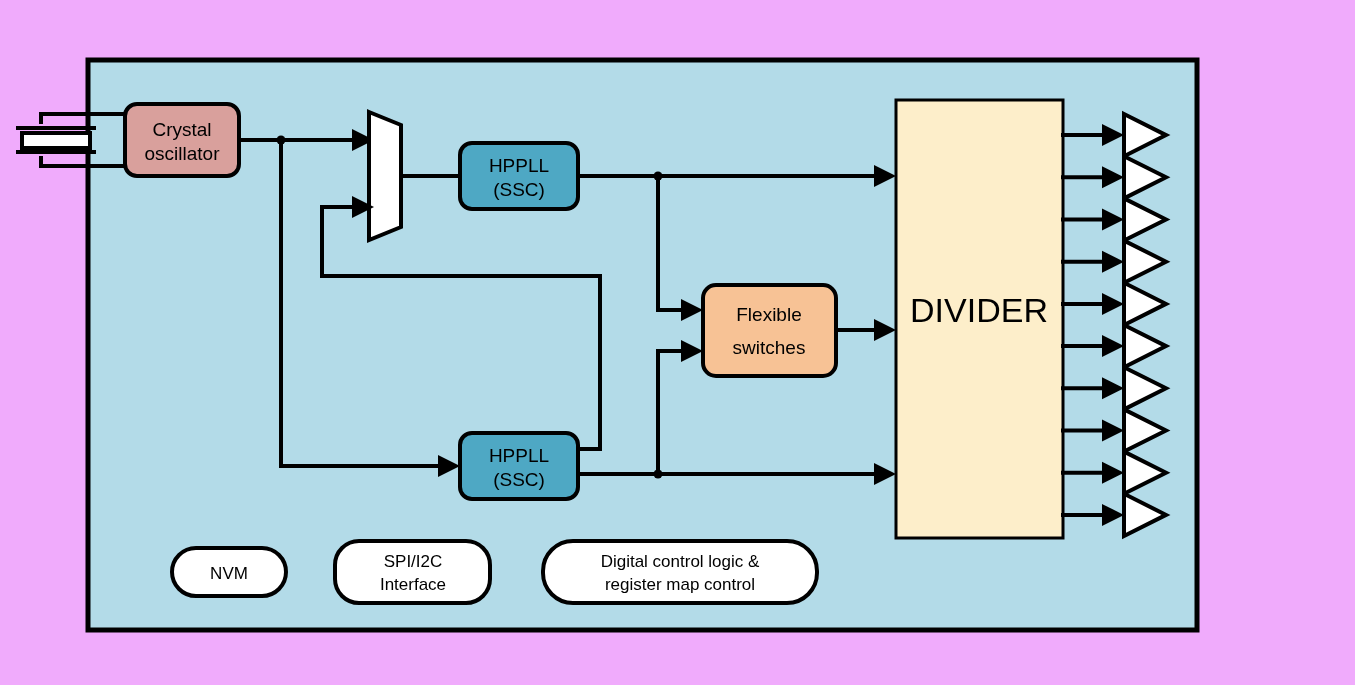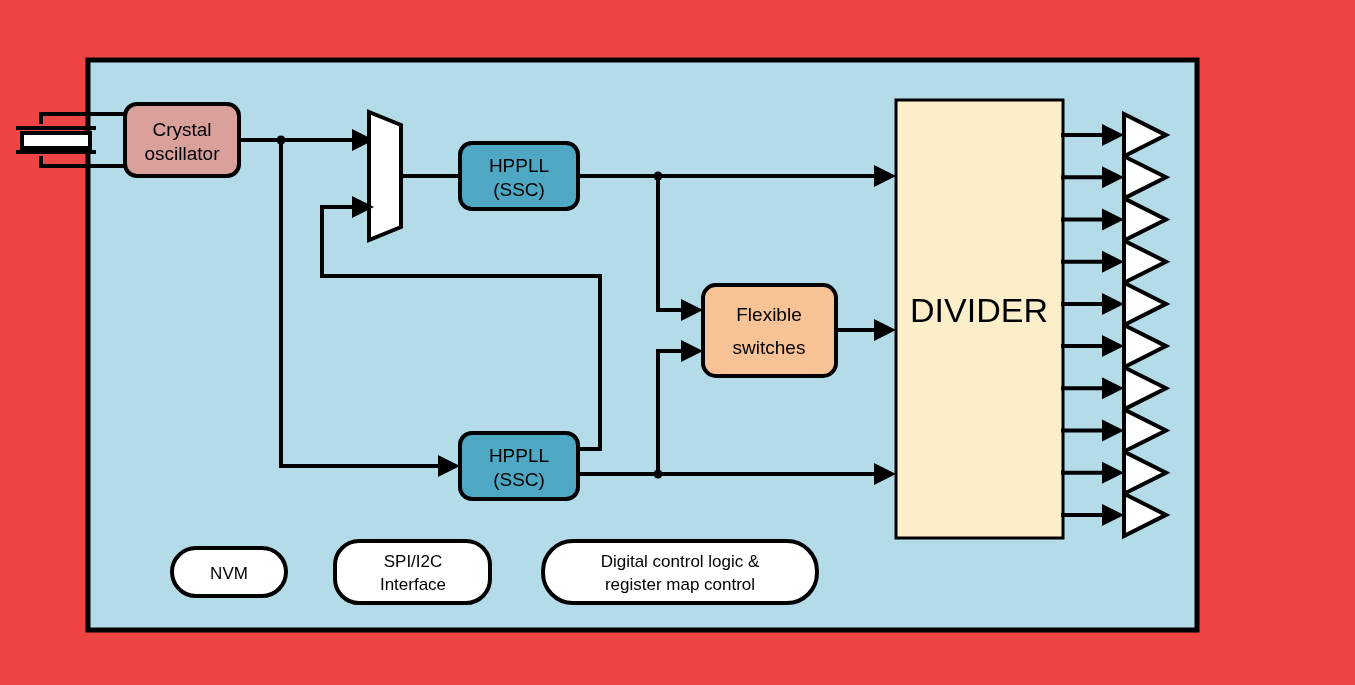--- a/index.html
+++ b/index.html
@@ -11,21 +11,21 @@
   body {
     width: 1355px;
     height: 685px;
     font-family: "Liberation Sans", sans-serif;
     overflow: hidden;
   }
   #canvas-root {
     position: relative;
     width: 1355px;
     height: 685px;
-    background: #ef4444;
+    background: #f0abfc;
   }
   svg#diagram {
     display: block;
     width: 1355px;
     height: 685px;
   }
   .blk-label {
     font-family: "Liberation Sans", sans-serif;
     text-anchor: middle;
     dominant-baseline: central;

